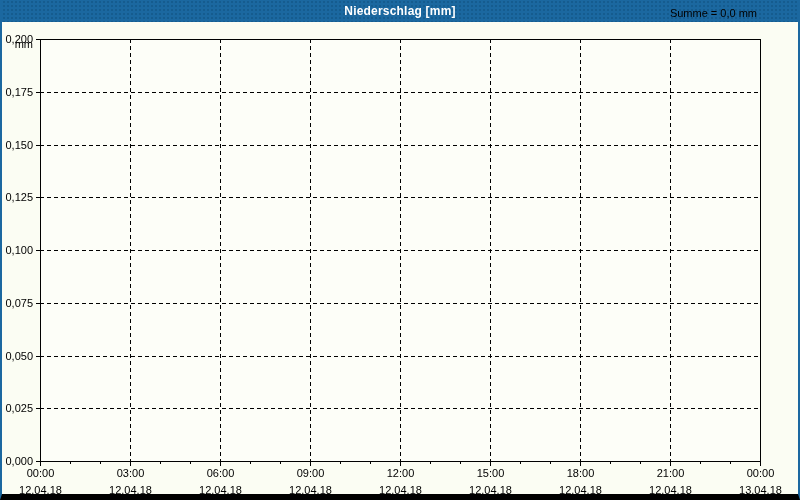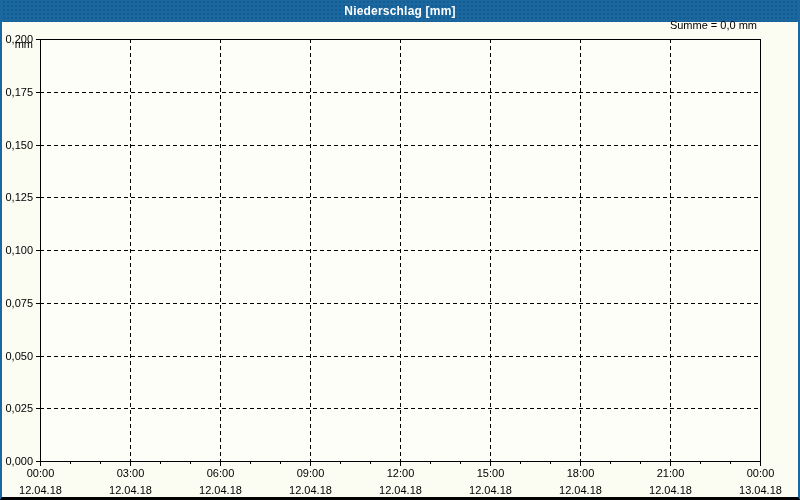--- a/index.html
+++ b/index.html
@@ -3,36 +3,36 @@
 <meta charset="utf-8">
 <style>
   html,body{margin:0;padding:0;background:#e8e8e8;}
   #app{
     position:relative;
     width:800px;height:500px;
     box-sizing:border-box;
     background:#FBFDF3;
     border-left:2px solid #1B68A0;
     border-right:2px solid #1B68A0;
-    border-bottom:3px solid #000000;
+    border-bottom:6px solid #000000;
     overflow:hidden;
     font-family:"Liberation Sans", sans-serif;
   }
   .titlebar{
     position:absolute;top:0;left:0;right:0;height:22px;
     background-color:#1B68A0;
     background-image:radial-gradient(#155C8F 1px, rgba(0,0,0,0) 1px);
     background-size:4px 4px;
     display:flex;align-items:center;justify-content:center;
   }
   .titlebar .title-text{
     color:#FFFFFF;font-size:12px;font-weight:bold;letter-spacing:0.2px;
   }
   .summe{
-    position:absolute;top:19px;right:41px;
+    position:absolute;top:7px;right:41px;
     color:#000000;font-size:11px;
   }
   .chart-wrap{position:absolute;top:22px;left:0;width:796px;height:475px;}
   svg{display:block;}
   text{font-family:"Liberation Sans", sans-serif;fill:#000000;}
 </style>
 </head>
 <body>
 
 <div id="app">

